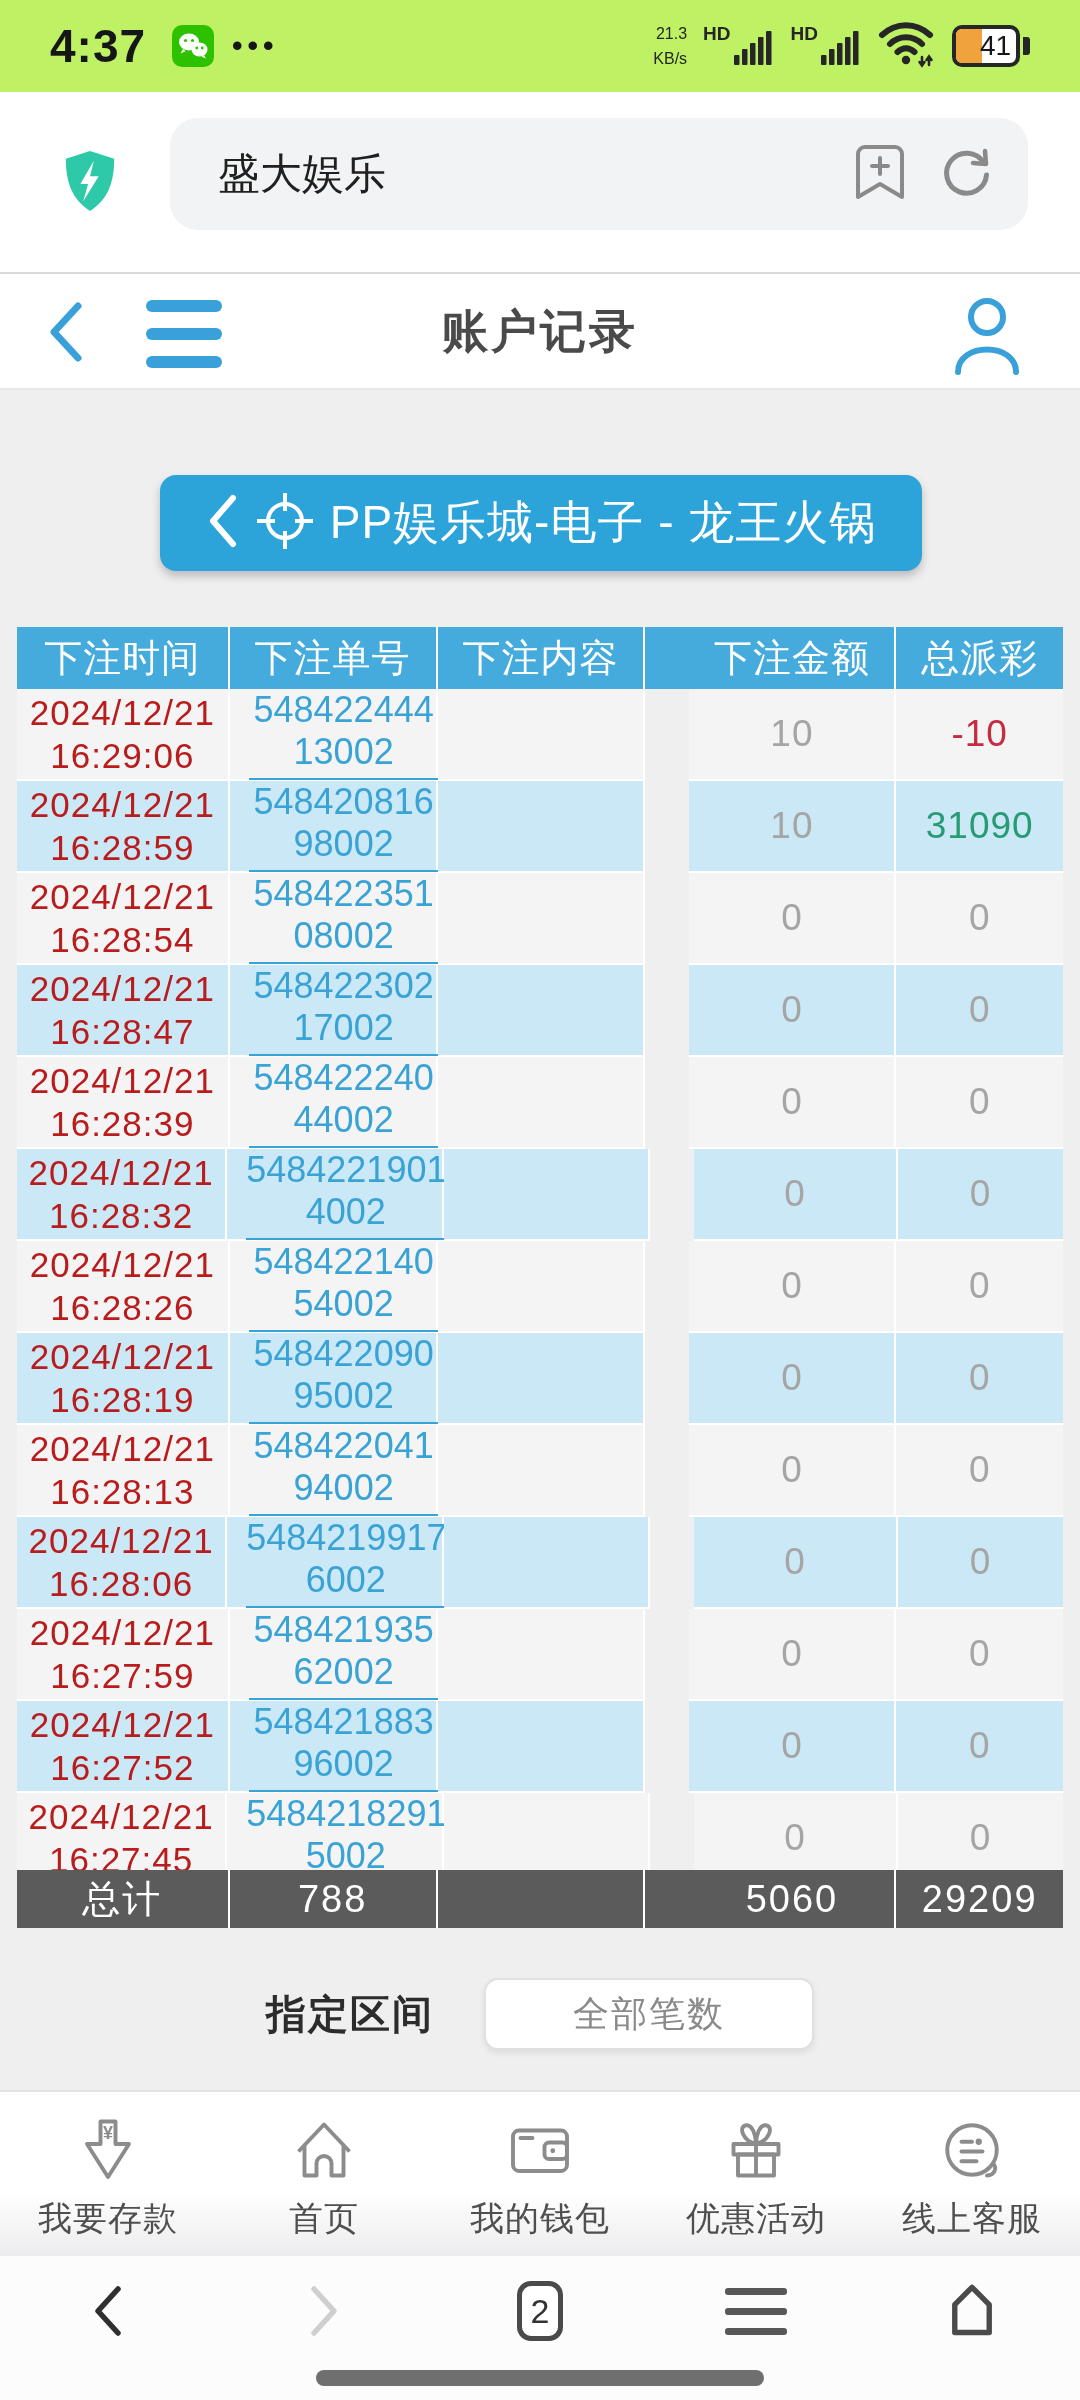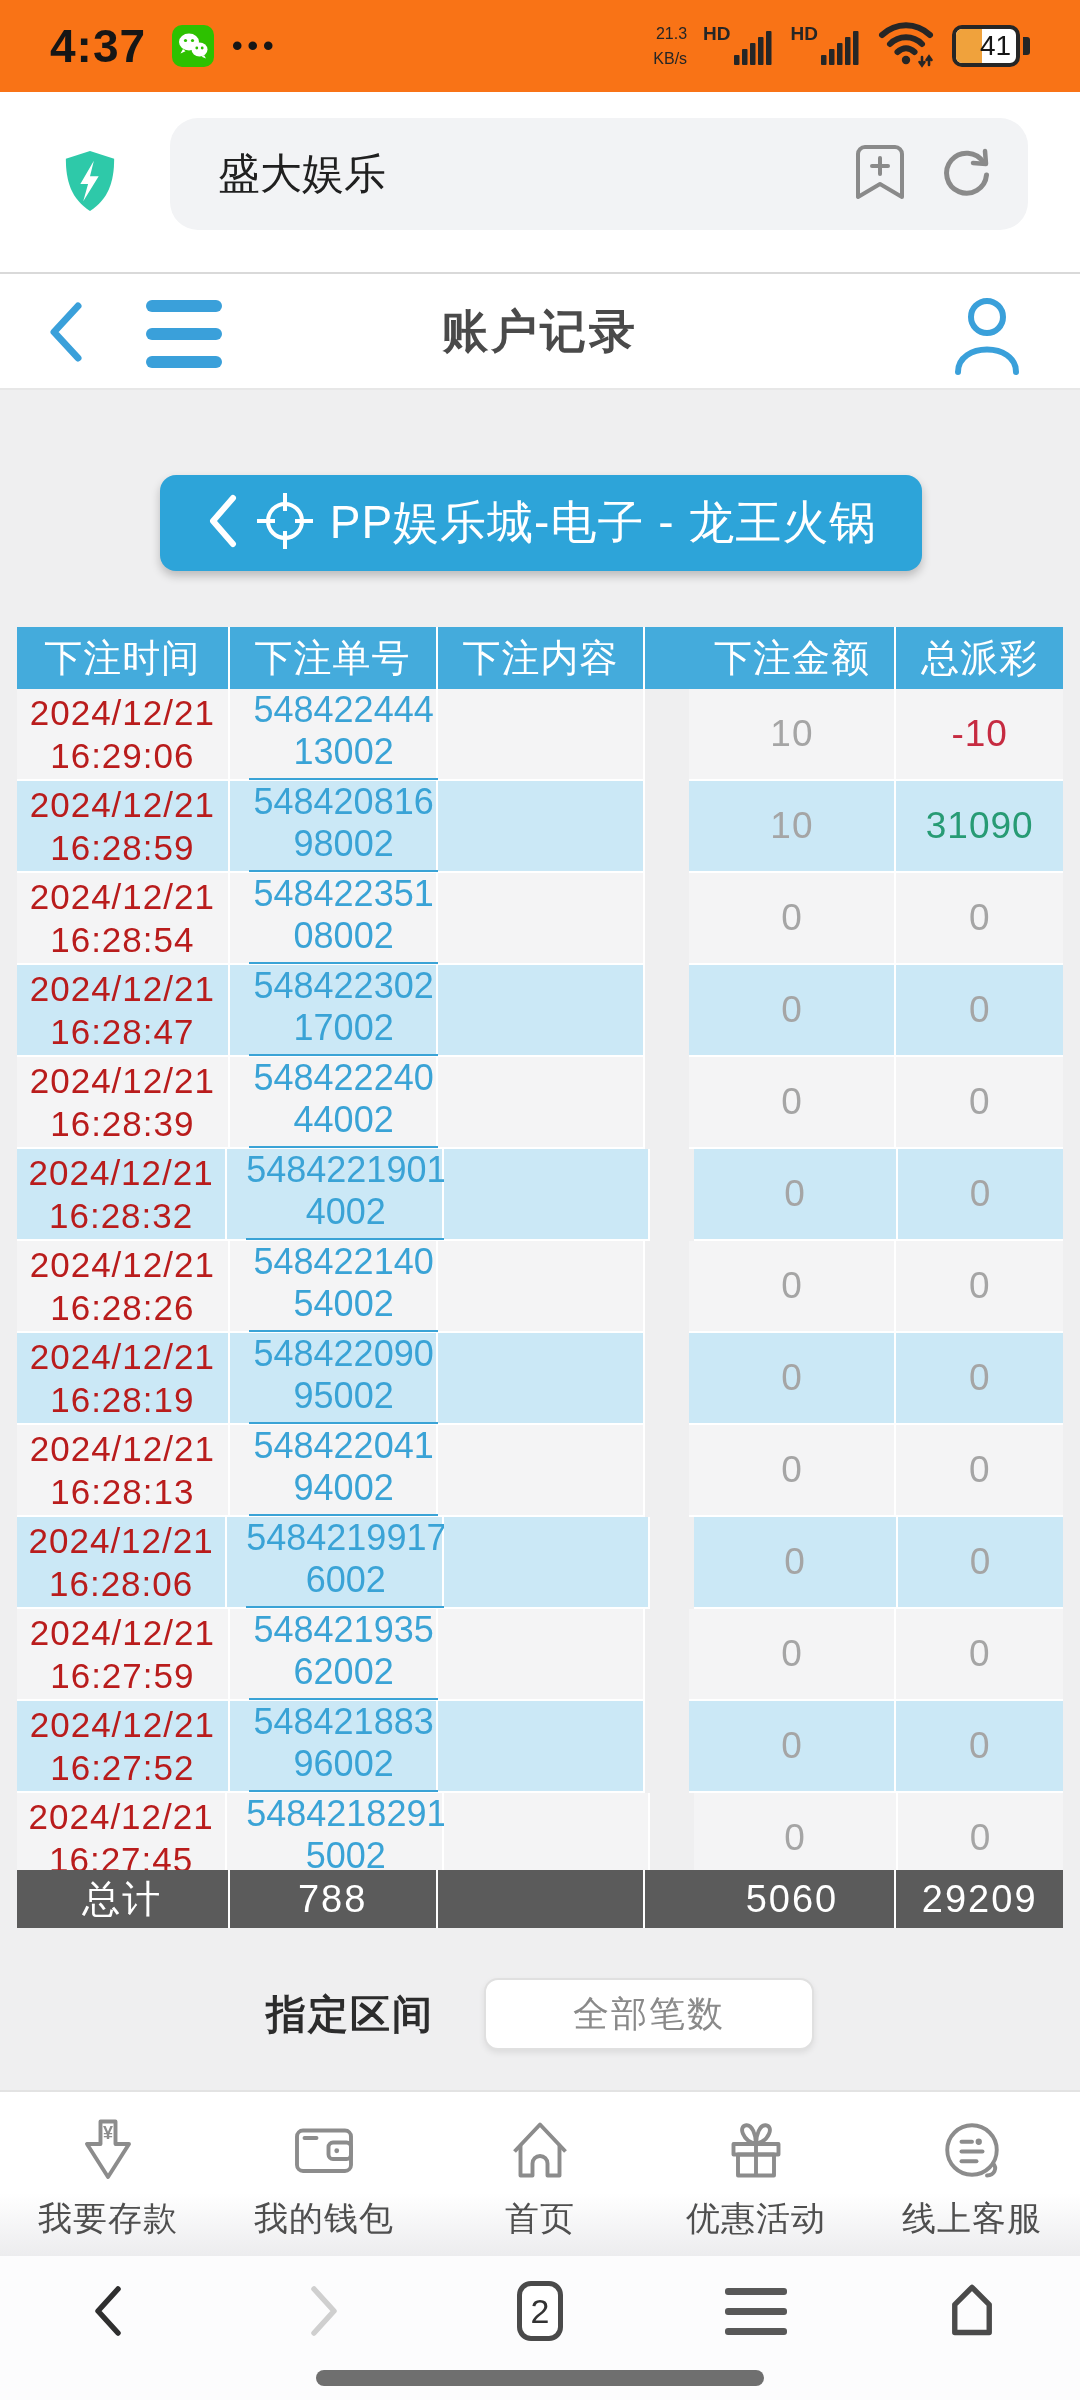--- a/index.html
+++ b/index.html
@@ -3,21 +3,21 @@
 <meta charset="utf-8">
 <style>
   html,body{margin:0;padding:0;background:#ffffff;}
   *{box-sizing:border-box;}
   .screen{
     position:relative;width:1080px;height:2400px;overflow:hidden;
     background:#efeff0;font-family:"Liberation Sans","DejaVu Sans",sans-serif;
     color:#222;
   }
   
-  .status-bar{position:absolute;top:0;left:0;right:0;height:92px;background:#f97316;
+  .status-bar{position:absolute;top:0;left:0;right:0;height:92px;background:#bef264;
     display:flex;align-items:center;padding:4px 50px;}
   .sb-time{font-size:46px;font-weight:700;color:#161616;letter-spacing:1px;}
   .sb-wechat{margin-left:26px;display:flex;align-items:center;}
   .sb-dots{margin-left:18px;font-size:30px;font-weight:700;color:#161616;letter-spacing:5px;}
   .sb-right{margin-left:auto;display:flex;align-items:center;gap:16px;}
   .sb-speed{display:flex;flex-direction:column;align-items:flex-end;line-height:25px;
     font-size:16px;color:#262626;}
   .signal{display:flex;align-items:flex-start;}
   .signal .hd{font-size:19px;font-weight:700;color:#262626;margin-right:2px;margin-top:-2px;}
   .battery{display:flex;align-items:center;}
@@ -515,36 +515,36 @@
         <svg width="72" height="72" viewBox="0 0 48 48" fill="none" stroke="currentColor" stroke-width="2.6" stroke-linejoin="round">
             <path d="M19 5 h10 v15 h9 L24 42 10 20 h9 z"></path>
             <text x="24" y="16.5" text-anchor="middle" font-size="12" fill="currentColor" stroke="none" font-weight="bold">¥</text>
           </svg>
       </span>
       <span class="nav-label">我要存款</span>
     </div>
     <div class="nav-item">
       <span class="nav-icon">
         <svg width="72" height="72" viewBox="0 0 48 48" fill="none" stroke="currentColor" stroke-width="2.6" stroke-linejoin="round">
+            <path d="M7 25 L24 7 L41 25"></path>
+            <path d="M11 21 V41 h8 v-8 a5 5 0 0 1 10 0 v8 h8 V21"></path>
+          </svg>
+      </span>
+      <span class="nav-label">首页</span>
+    </div>
+    <div class="nav-item">
+      <span class="nav-icon">
+        <svg width="72" height="72" viewBox="0 0 48 48" fill="none" stroke="currentColor" stroke-width="2.6" stroke-linejoin="round">
             <rect x="6" y="11" width="36" height="27" rx="4"></rect>
             <line x1="11" y1="16" x2="19" y2="16" stroke-linecap="round"></line>
             <rect x="27" y="19" width="15" height="11" rx="3"></rect>
             <circle cx="32.5" cy="24.5" r="1.6" fill="currentColor" stroke="none"></circle>
           </svg>
       </span>
       <span class="nav-label">我的钱包</span>
-    </div>
-    <div class="nav-item">
-      <span class="nav-icon">
-        <svg width="72" height="72" viewBox="0 0 48 48" fill="none" stroke="currentColor" stroke-width="2.6" stroke-linejoin="round">
-            <path d="M7 25 L24 7 L41 25"></path>
-            <path d="M11 21 V41 h8 v-8 a5 5 0 0 1 10 0 v8 h8 V21"></path>
-          </svg>
-      </span>
-      <span class="nav-label">首页</span>
     </div>
     <div class="nav-item">
       <span class="nav-icon">
         <svg width="72" height="72" viewBox="0 0 48 48" fill="none" stroke="currentColor" stroke-width="2.6" stroke-linejoin="round">
             <rect x="9" y="20" width="30" height="7"></rect>
             <rect x="12" y="27" width="24" height="14"></rect>
             <line x1="24" y1="20" x2="24" y2="41"></line>
             <path d="M24 20 C15 18 12 8 17.5 7.5 c4 -0.4 6.5 6.5 6.5 12.5 0 -6 2.5 -12.9 6.5 -12.5 C36 8 33 18 24 20 z"></path>
           </svg>
       </span>

